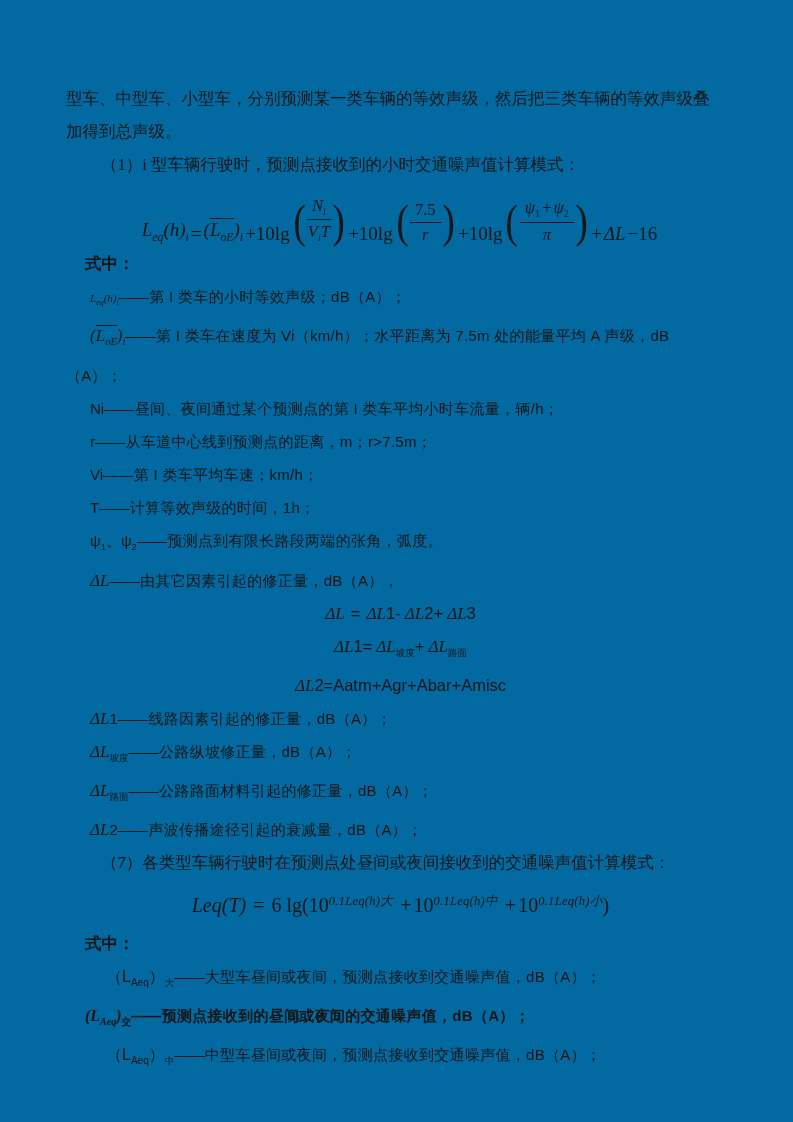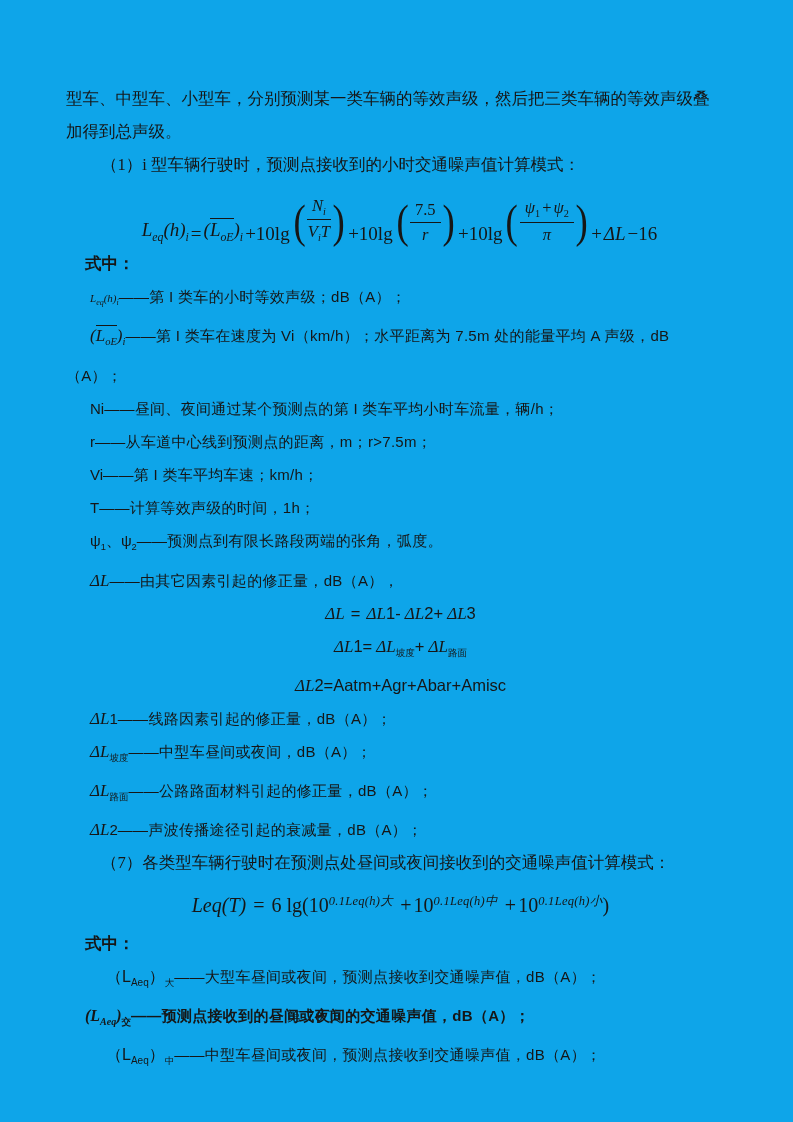--- a/index.html
+++ b/index.html
@@ -7,21 +7,21 @@
     width:793px;height:1122px;
     background:#e8e8e8;
     font-family:"Liberation Serif","DejaVu Serif",serif;
     color:#161616;
     position:relative;
     overflow:hidden;
   }
   .page{
     position:absolute;left:0;top:0;
     width:793px;height:1122px;
-    background:#0ea5e9;
+    background:#0369a1;
     box-sizing:border-box;
     padding:82px 58px 0 66px;
   }
   .line{font-size:16.5px;line-height:33px;white-space:nowrap;}
   .serifline{font-family:"Liberation Serif","DejaVu Serif",serif;}
   .def{
     font-family:"Liberation Sans","DejaVu Sans",sans-serif;
     font-size:15px;line-height:33px;
     padding-left:24px;white-space:nowrap;
   }
@@ -154,21 +154,21 @@
     <span class="mi dlterm">ΔL</span><span class="csub">路面</span>
   </div>
   <div class="ceq">
     <span class="mi dlterm">ΔL</span><span class="sans">2=</span><span class="sans">Aatm+Agr+Abar+Amisc</span>
   </div>
 
   <div class="def">
     <span class="mi dlterm">ΔL</span><span class="sans">1</span><span class="desc">——线路因素引起的修正量，dB（A）；</span>
   </div>
   <div class="def">
-    <span class="mi dlterm">ΔL</span><span class="csub">坡度</span><span class="desc">——中型车昼间或夜间，dB（A）；</span>
+    <span class="mi dlterm">ΔL</span><span class="csub">坡度</span><span class="desc">——公路纵坡修正量，dB（A）；</span>
   </div>
   <div class="def">
     <span class="mi dlterm">ΔL</span><span class="csub">路面</span><span class="desc">——公路路面材料引起的修正量，dB（A）；</span>
   </div>
   <div class="def">
     <span class="mi dlterm">ΔL</span><span class="sans">2</span><span class="desc">——声波传播途径引起的衰减量，dB（A）；</span>
   </div>
 
   <div class="line serifline indent2">（7）各类型车辆行驶时在预测点处昼间或夜间接收到的交通噪声值计算模式：</div>
 

